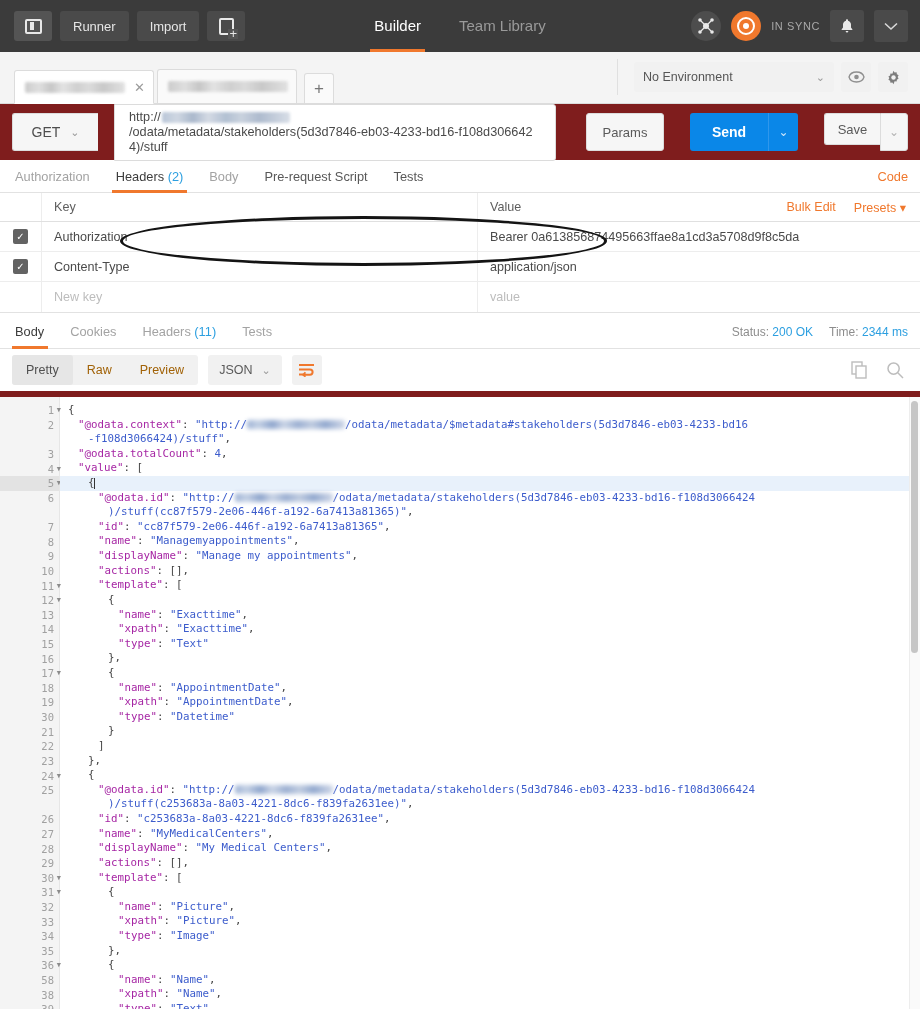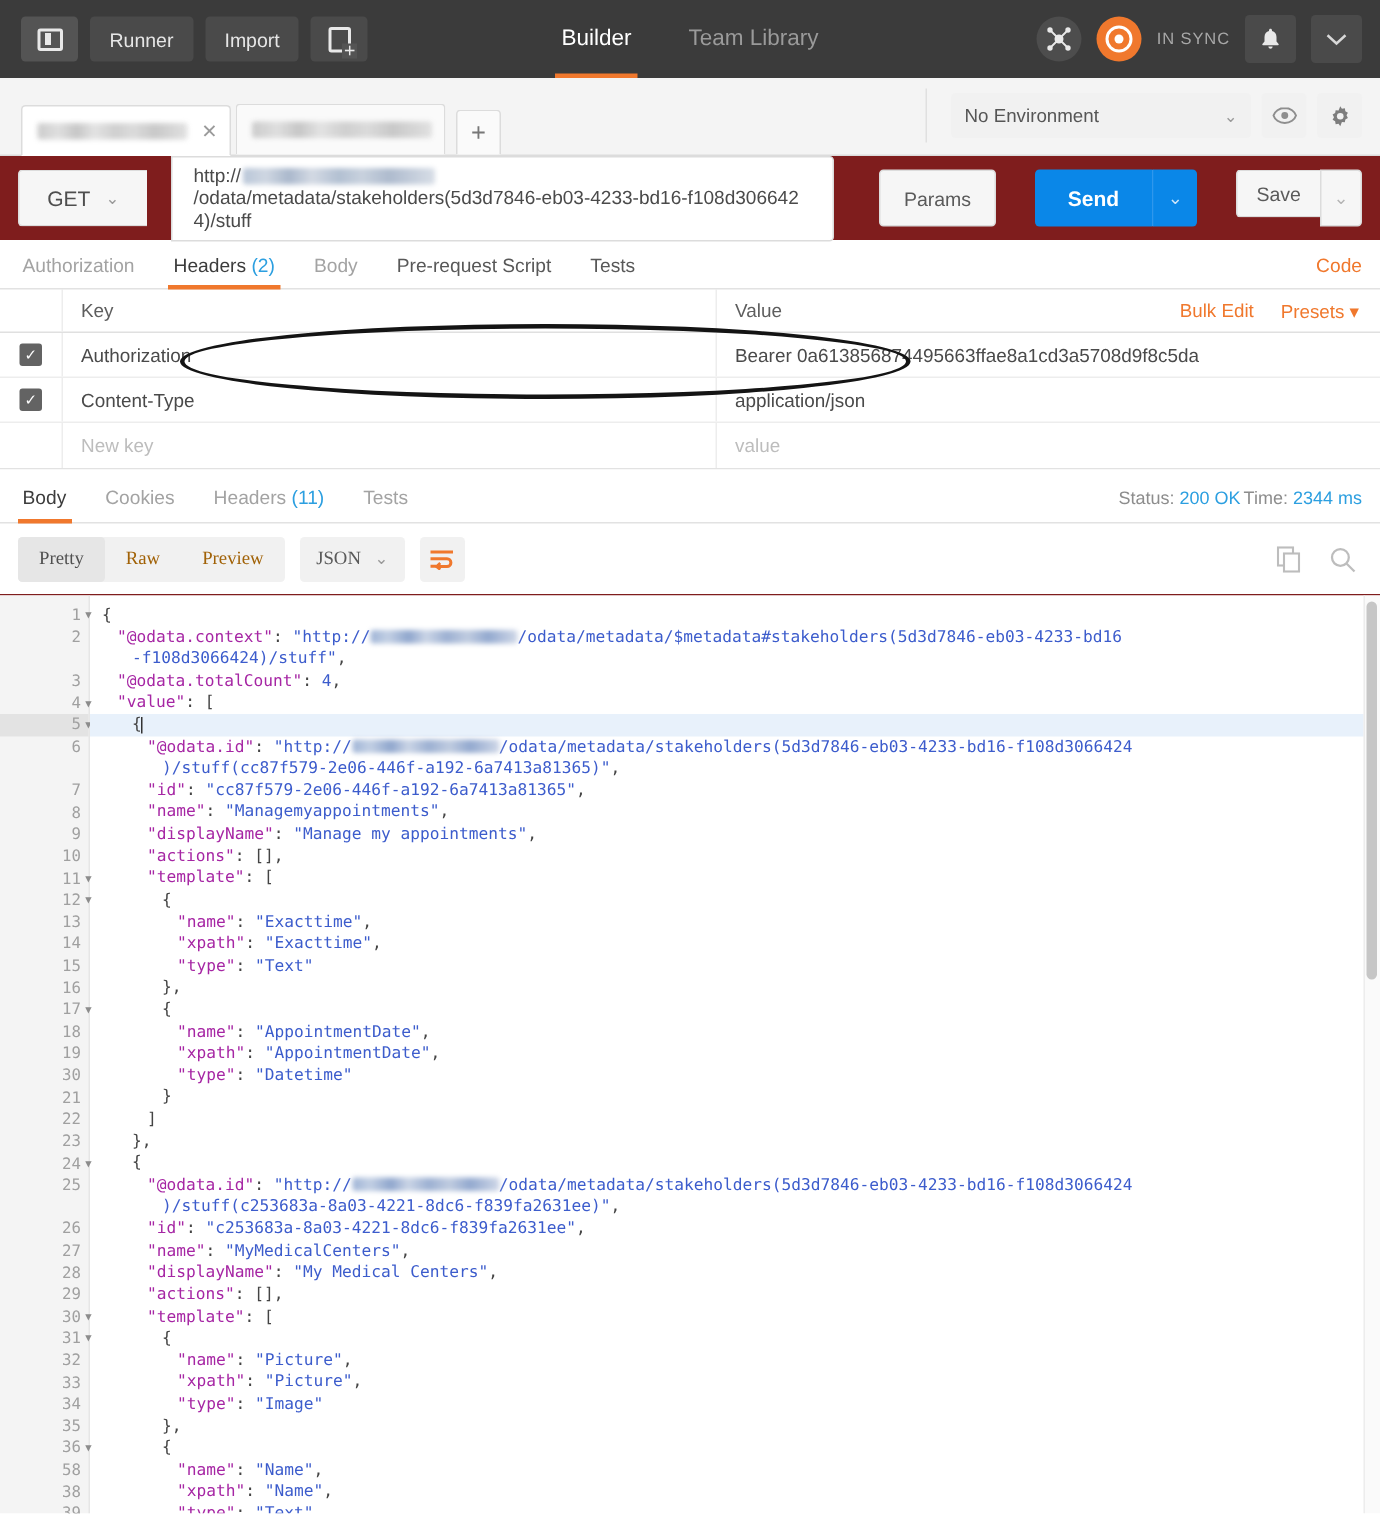--- a/index.html
+++ b/index.html
@@ -243,30 +243,29 @@
     position: relative; cursor: pointer;
   }
   .rtab:first-child { padding-left: 3px; }
   .rtab.active { color: #3c3c3c; }
   .rtab.active:after {
     content: ""; position: absolute; left: 0px; right: 9px; bottom: -1px;
     height: 3px; background: #f0782d;
   }
   .rtab .cnt { color: #2c9fe0; }
   .resp-meta {
-    margin-left: auto; display: flex; gap: 2px; padding-bottom: 9px;
+    margin-left: auto; display: flex; gap: 16px; padding-bottom: 9px;
     font-size: 12px; color: #8d8d8d; text-align: center;
   }
   .resp-meta b { color: #2c9fe0; font-weight: normal; }
 
   
   .body-toolbar {
     height: 48px; display: flex; align-items: center; padding: 0 12px; gap: 10px;
-    border-bottom: 1px solid #7f1d1d;
-    font-family: Liberation Serif, serif;
+    border-bottom: 6px solid #7f1d1d;
   }
   .seg { display: flex; background: #f1f1f1; border-radius: 3px; height: 30px; }
   .seg-item {
     padding: 0 14px; display: flex; align-items: center;
     font-size: 12.5px; color: #a16207; cursor: pointer;
   }
   .seg-item.active { background: #e6e6e6; color: #505050; border-radius: 3px; }
   .fmt-select {
     height: 30px; background: #f1f1f1; border-radius: 3px; display: flex;
     align-items: center; gap: 9px; padding: 0 11px;

